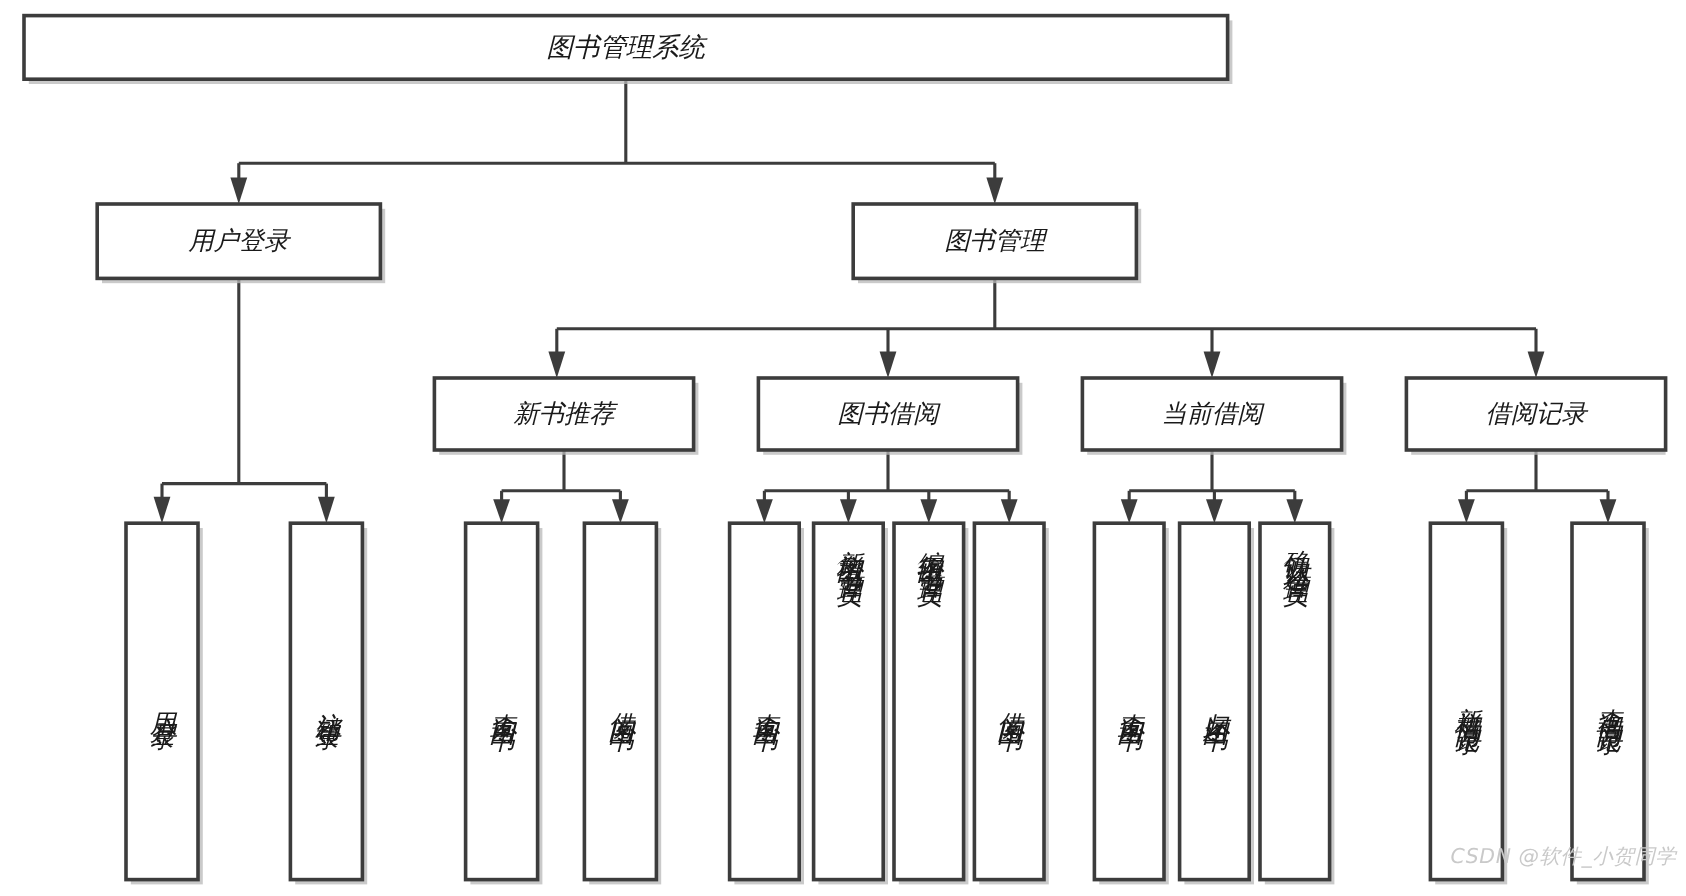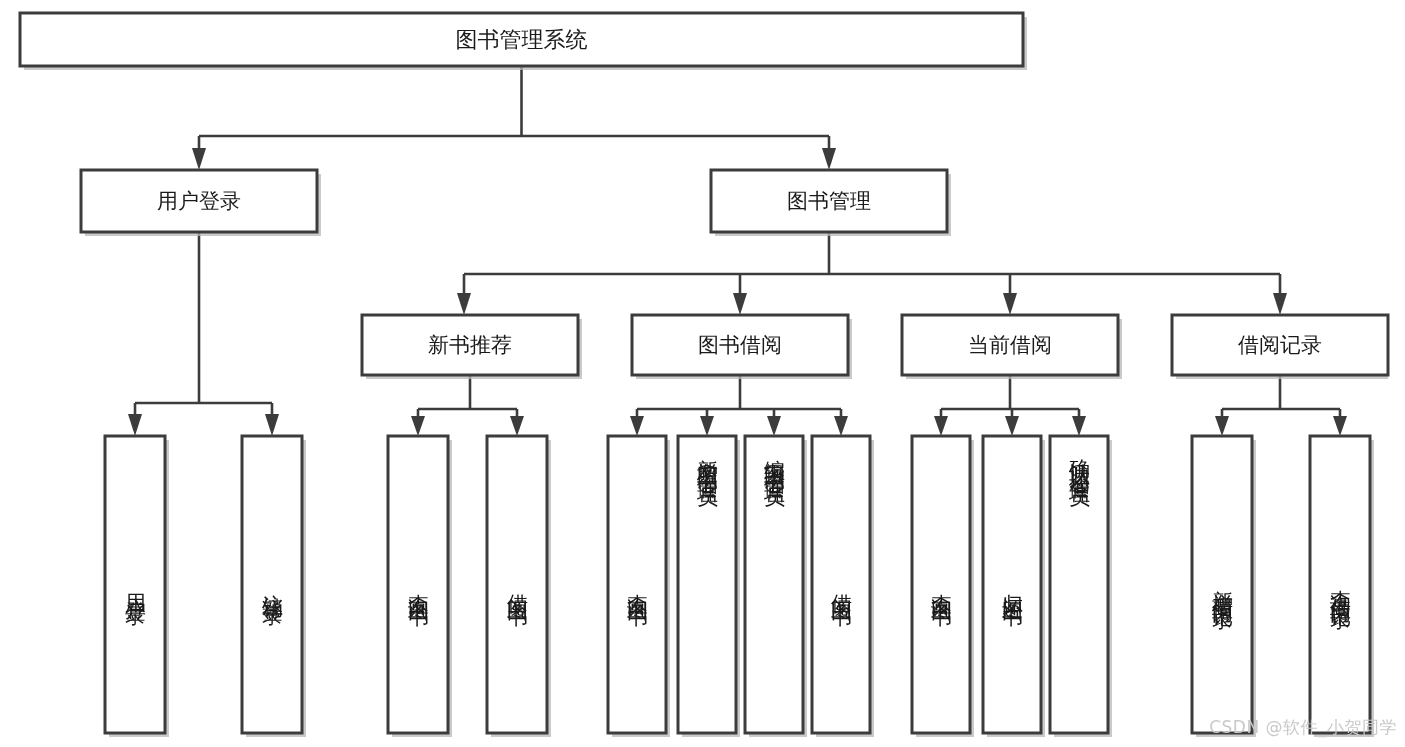--- a/index.html
+++ b/index.html
@@ -1,21 +1,21 @@
 <!DOCTYPE html>
 <html><head>
 <meta charset="utf-8">
 <style>
   html,body{margin:0;padding:0;background:#ffffff;}
   body{
     width:1405px;height:747px;
     font-family:"DejaVu Sans","Liberation Sans",sans-serif;
     overflow:hidden;
   }
-  #diagram-root{position:relative;width:1405px;height:747px;background:#fff;}
+  #diagram-root{position:relative;width:1405px;height:747px;background:#fff;font-style:italic;}
   svg#tree{position:absolute;left:0;top:0;width:1405px;height:747px;display:block;}
   .node-box{
     fill:#ffffff;stroke:#3c3c3c;stroke-width:3;
   }
   .node-shadow{fill:#b8b8b8;stroke:none;opacity:.75;}
   .connector{stroke:#3c3c3c;stroke-width:2.6;fill:none;}
   .arrow-head{fill:#3c3c3c;stroke:none;}
   .node-label{
     font-family:"DejaVu Sans","Liberation Sans",sans-serif;
     font-size:21px;fill:#1a1a1a;text-anchor:middle;
@@ -30,21 +30,21 @@
     letter-spacing:4px;
     line-height:1;
     white-space:nowrap;
   }
   .vlabel-wrap{
     position:absolute;display:flex;
     align-items:center;justify-content:center;
     pointer-events:none;
   }
   #watermark{
-    position:absolute;right:8px;bottom:8px;
+    position:absolute;right:8px;bottom:22px;
     font-family:"DejaVu Sans","Liberation Sans",sans-serif;
     font-size:17px;color:#c9c9c9;white-space:nowrap;
     letter-spacing:.5px;
   }
 </style>
 </head>
 <body>
 
 <div id="diagram-root">
 

